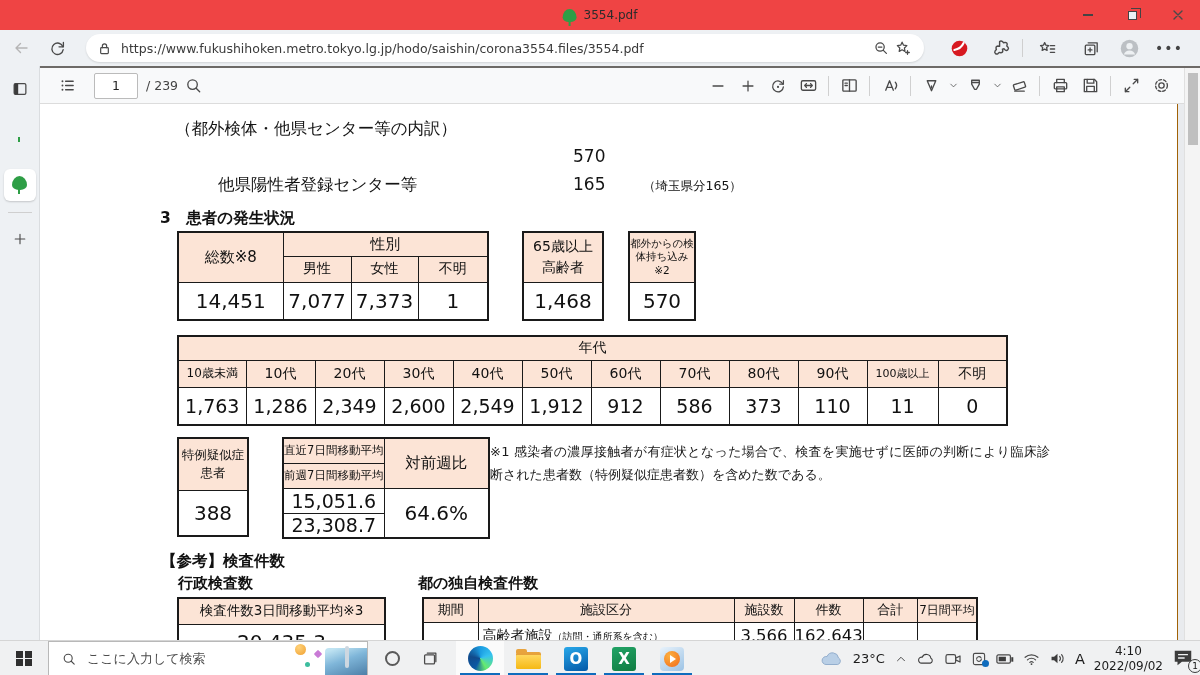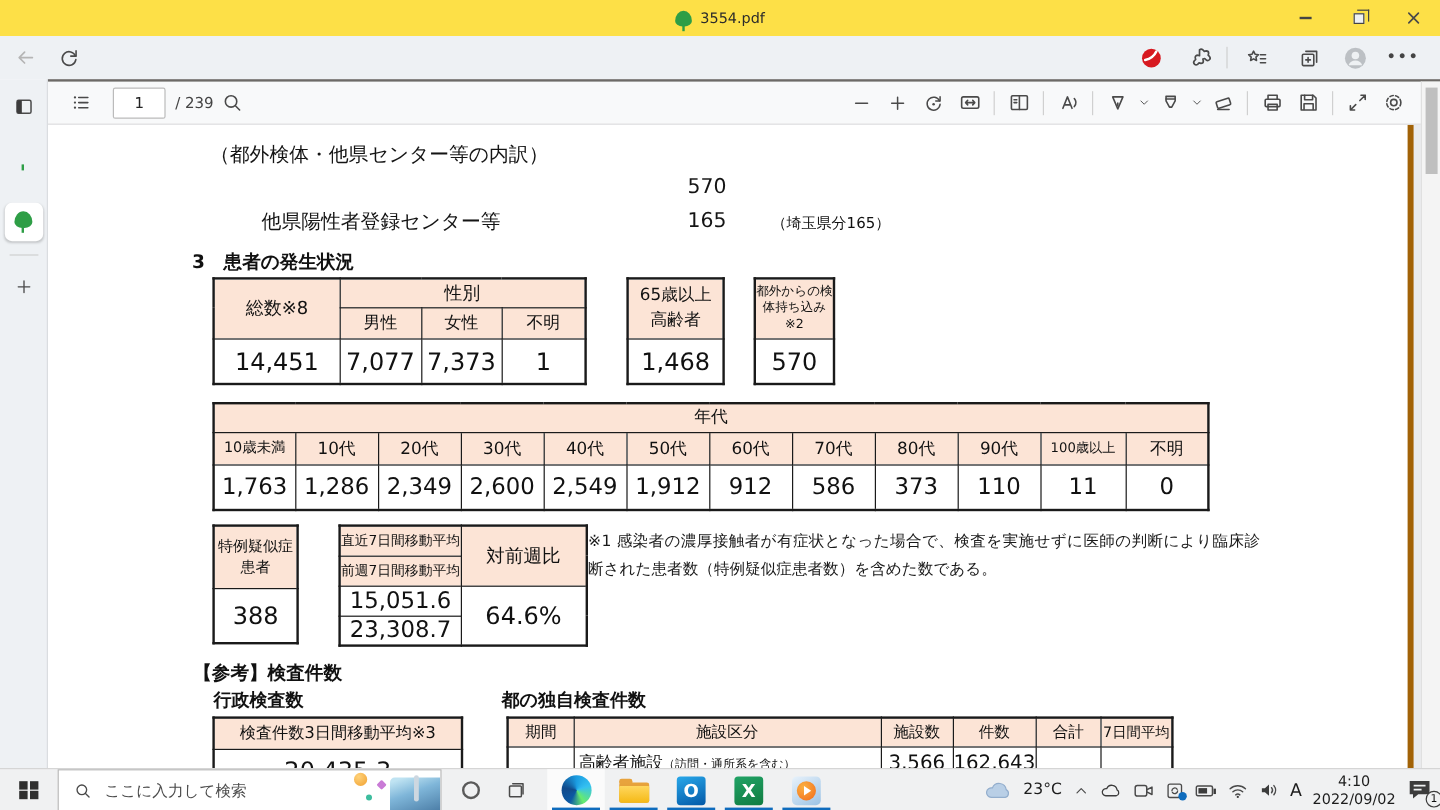--- a/index.html
+++ b/index.html
@@ -1,20 +1,20 @@
 <!DOCTYPE html>
 <html><head>
 <meta charset="utf-8">
 <style>
 *{margin:0;padding:0;box-sizing:border-box}
 html,body{width:1200px;height:675px;overflow:hidden}
 body{font-family:"DejaVu Sans","Liberation Sans",sans-serif;background:#fff;position:relative;color:#111}
 .abs{position:absolute}
 
-.titlebar{position:absolute;left:0;top:0;width:1200px;height:30px;background:#fde047}
+.titlebar{position:absolute;left:0;top:0;width:1200px;height:30px;background:#ef4444}
 .tabtitle{position:absolute;left:50%;top:0;transform:translateX(-50%);height:30px;display:flex;align-items:center;gap:7px;font-size:12px;color:#2b2b2b}
 .leaf{width:14px;height:13px;background:#2e9e46;border-radius:50% 50% 45% 45%/65% 65% 35% 35%;position:relative}
 .leaf::after{content:"";position:absolute;left:6px;bottom:-4px;width:2px;height:5px;background:#2e9e46}
 .winctl{position:absolute;right:0;top:0;height:30px;display:flex}
 .winbtn{width:45px;height:30px;display:flex;align-items:center;justify-content:center}
 .mingl{width:10px;height:1.5px;background:#444}
 .maxgl{width:9px;height:9px;border:1.2px solid #444;position:relative;background:#eef1f4}
 .maxgl::before{content:"";position:absolute;left:2px;top:-4px;width:9px;height:9px;border:1.2px solid #444;border-bottom:none;border-left:none}
 .navbar{position:absolute;left:0;top:30px;width:1200px;height:36px;background:#eef1f4}
 .navic{position:absolute;top:7px;width:22px;height:22px;display:flex;align-items:center;justify-content:center}
@@ -32,21 +32,21 @@
 .newtab{position:absolute;left:9px;top:162px;width:22px;height:22px;display:flex;align-items:center;justify-content:center}
 
 .pdftb{position:absolute;left:40px;top:66px;width:1160px;height:38px;background:#f8f9fa;border-top:2px solid #6d6a67;border-bottom:1px solid #dcdcdc;display:flex;align-items:center}
 .tbi{width:30px;height:30px;display:flex;align-items:center;justify-content:center;flex:0 0 auto}
 .pagebox{width:44px;height:26px;background:#fff;border:1px solid #bbb;border-radius:2px;font-size:12.5px;color:#222;text-align:center;line-height:24px;margin:0 8px 0 12px}
 .pagetotal{font-size:12.5px;color:#444;white-space:nowrap}
 .tbdiv{width:1px;height:20px;background:#d0d0d0;margin:0 5px;flex:0 0 auto}
 .chev{width:14px;height:22px;display:flex;align-items:center;justify-content:center;flex:0 0 auto}
 
 .pdfarea{position:absolute;left:40px;top:104px;width:1160px;height:536px;background:#e9ebee;overflow:hidden}
-.page{position:absolute;left:0;top:0;width:1138px;height:536px;background:#fff;border-right:5px solid #a16207;overflow:hidden}
+.page{position:absolute;left:0;top:0;width:1138px;height:536px;background:#fff;border-right:1px solid #a16207;overflow:hidden}
 .vscroll{position:absolute;left:1184px;top:68px;width:16px;height:572px;background:#f4f4f4;border-left:1px solid #e0e0e0}
 .vthumb{position:absolute;left:3px;top:5px;width:10px;height:72px;background:#bfbfbf}
 
 .jtxt{font-size:16.5px;color:#141414;white-space:nowrap}
 .jnum{font-size:17px;color:#141414}
 .h3{font-size:15.5px;font-weight:bold;color:#111;white-space:nowrap}
 .tbl{position:absolute;border-collapse:collapse;table-layout:fixed;background:#fff;border:2px solid #1a1a1a}
 .tbl td{border:1px solid #1a1a1a;text-align:center;padding:0;color:#111;overflow:hidden}
 .hd{background:#fce4d6;font-size:14px}
 .h24{height:24px}.h26{height:26px}
@@ -113,20 +113,39 @@
       <svg width="20" height="20" viewBox="0 0 20 20">
         <path class="igl" d="M16 10H5M9.5 5.5 5 10l4.5 4.5"></path>
       </svg>
     </div>
   <div class="navic" style="left:46px">
       <svg width="19" height="19" viewBox="0 0 20 20">
         <path class="ig" d="M15.7 8.2A6 6 0 1 0 16 11.2"></path>
         <path class="ig" d="M16.2 3.6v4.6h-4.6"></path>
       </svg>
     </div>
+  <div class="urlpill">
+    <svg width="17" height="17" viewBox="0 0 20 20">
+        <rect class="ig" x="5.5" y="9" width="9" height="7" rx="1"></rect>
+        <path class="ig" d="M7.5 9V7a2.5 2.5 0 0 1 5 0v2"></path>
+      </svg>
+    <span class="urltext">https://www.fukushihoken.metro.tokyo.lg.jp/hodo/saishin/corona3554.files/3554.pdf</span>
+    <div class="navic" style="position:static">
+        <svg width="18" height="18" viewBox="0 0 20 20">
+          <circle class="ig" cx="9" cy="9" r="4.6"></circle>
+          <path class="ig" d="M12.6 12.6 16 16M7 9h4"></path>
+        </svg>
+      </div>
+    <div class="navic" style="position:static">
+        <svg width="18" height="18" viewBox="0 0 20 20">
+          <path class="ig" d="M9 3.5l1.6 3.4 3.7.5-2.7 2.6.6 3.7L9 12l-3.2 1.7.6-3.7L3.7 7.4l3.7-.5z"></path>
+          <path class="ig" d="M15 13v4M13 15h4"></path>
+        </svg>
+      </div>
+  </div>
   <div class="navic" style="left:948px">
       <svg width="19" height="19" viewBox="0 0 20 20">
         <circle cx="10" cy="10" r="8.2" fill="#d71920"></circle>
         <path d="M4.5 11.5c4.5-.8 8.3-4 9.8-7.3" stroke="#fff" stroke-width="2.2" fill="none" stroke-linecap="round"></path>
       </svg>
     </div>
   <div class="navic" style="left:990px">
       <svg width="20" height="20" viewBox="0 0 20 20">
         <path class="ig" d="M8.6 3.6a2 2 0 0 1 2.8 0l1.2 1.2 1.6-.4a2 2 0 0 1 2 2l-.4 1.6 1.2 1.2a2 2 0 0 1-2.8 2.8l-1.2-1.2-1.6.4.4 1.6a2 2 0 0 1-2 2l-1.6-.4-1.2 1.2a2 2 0 0 1-2.8-2.8l1.2-1.2-.4-1.6a2 2 0 0 1 2-2l1.6.4z"></path>
       </svg>

